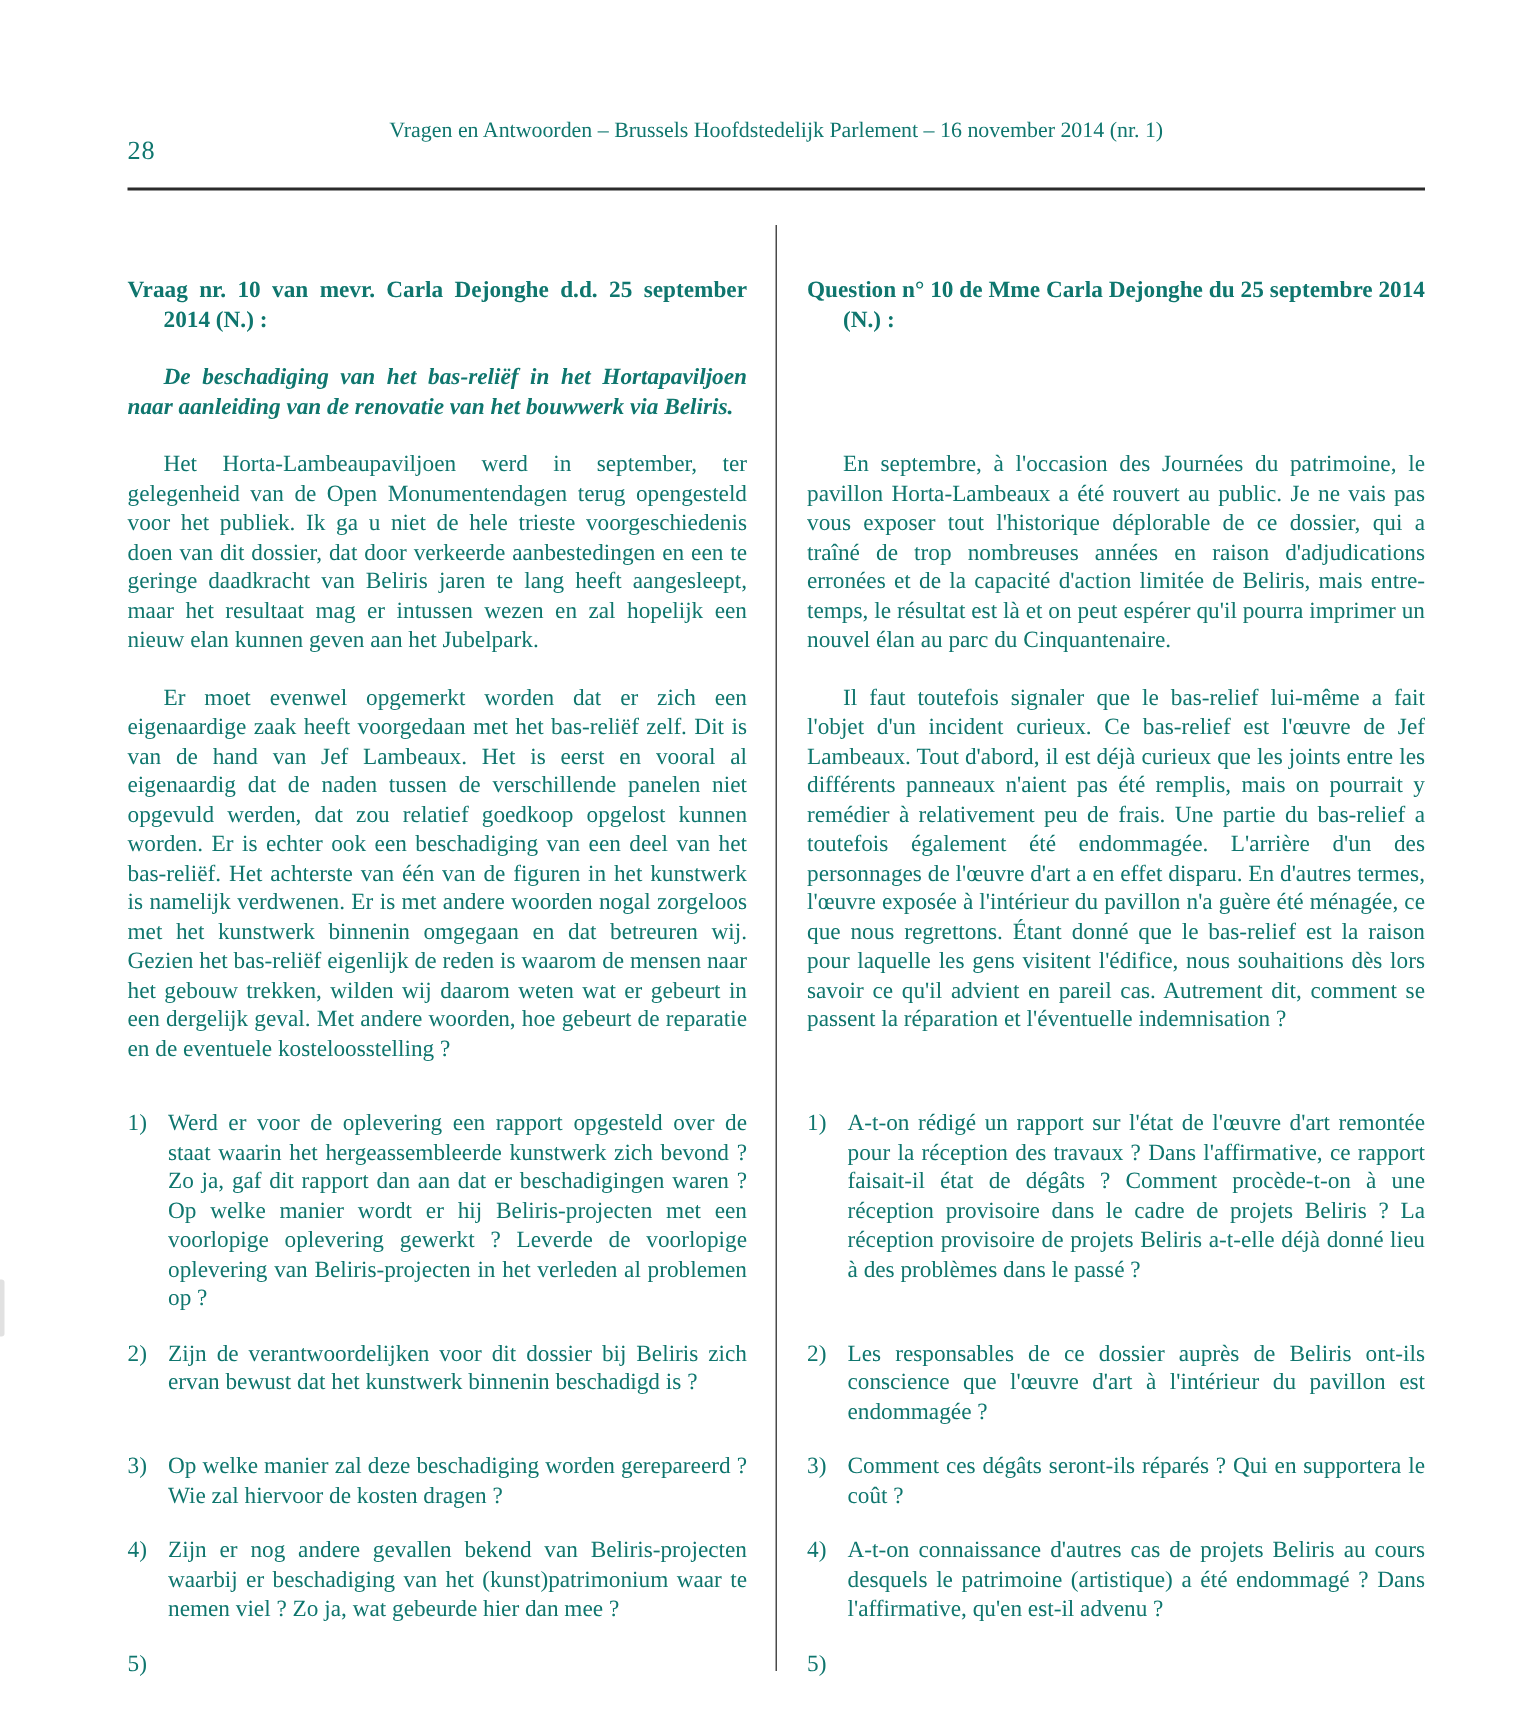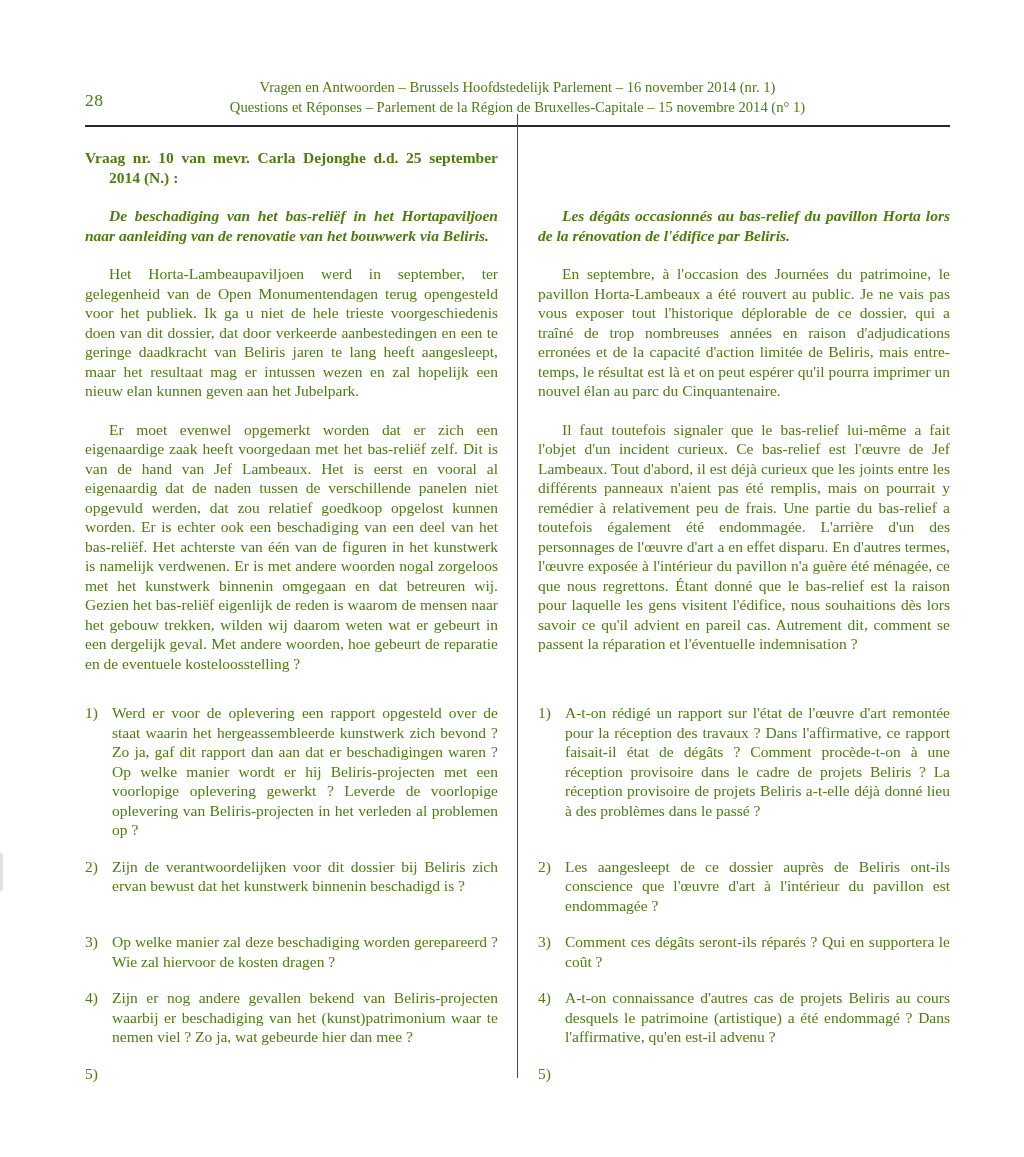--- a/index.html
+++ b/index.html
@@ -6,21 +6,21 @@
     margin: 0;
     padding: 0;
     background: #ffffff;
   }
   .page {
     position: relative;
     width: 1024px;
     height: 1157px;
     background: #ffffff;
     font-family: "Liberation Serif", "DejaVu Serif", serif;
-    color: #4d7c0f;
+    color: #0f766e;
     overflow: hidden;
   }
   
   .header {
     position: relative;
     margin: 78px 74px 0 85px;
     height: 44px;
   }
   .page-number {
     position: absolute;
@@ -37,21 +37,21 @@
   }
   .header-rule {
     margin: 3px 74px 0 85px;
     border: none;
     border-top: 2px solid #2b2b2b;
     height: 0;
   }
   
   .content {
     position: relative;
-    margin: 21px 74px 0 85px;
+    margin: 57px 74px 0 85px;
   }
   .col-divider {
     position: absolute;
     left: 432px;
     top: -34px;
     width: 1px;
     height: calc(100% + 48px);
     background: #4a4a4a;
   }
   .row {
@@ -111,43 +111,42 @@
 </style>
 </head>
 <body>
 
 <div class="page">
 
   <div class="header">
     <div class="page-number">28</div>
     <div class="header-center">
       <div>Vragen en Antwoorden – Brussels Hoofdstedelijk Parlement – 16 november 2014 (nr. 1)</div>
-      <div>Questions et Réponses – Parlement de la Région de Bruxelles-Capitale – 15 novembre 2014 (n° 1)</div>
     </div>
   </div>
   <div class="header-rule"></div>
 
   <div class="content">
     <div class="col-divider"></div>
 
     <div class="row">
       <div class="cell">
         <h2 class="q-heading">Vraag nr. 10 van mevr. Carla Dejonghe d.d. 25 september 2014 (N.) :</h2>
       </div>
       <div></div>
+      <div class="cell">
+        <h2 class="q-heading">Question n° 10 de Mme Carla Dejonghe du 25 septembre 2014 (N.) :</h2>
+      </div>
     </div>
 
     <div class="row">
       <div class="cell">
         <p class="q-subject">De beschadiging van het bas-reliëf in het Hortapaviljoen naar aanleiding van de renovatie van het bouwwerk via Beliris.</p>
       </div>
       <div></div>
-      <div class="cell">
-        <p class="q-subject">Les dégâts occasionnés au bas-relief du pavillon Horta lors de la rénovation de l'édifice par Beliris.</p>
-      </div>
     </div>
 
     <div class="row">
       <div class="cell">
         <p class="body-para">Het Horta-Lambeaupaviljoen werd in september, ter gelegenheid van de Open Monumentendagen terug opengesteld voor het publiek. Ik ga u niet de hele trieste voorgeschiedenis doen van dit dossier, dat door verkeerde aanbestedingen en een te geringe daadkracht van Beliris jaren te lang heeft aangesleept, maar het resultaat mag er intussen wezen en zal hopelijk een nieuw elan kunnen geven aan het Jubelpark.</p>
       </div>
       <div></div>
       <div class="cell">
         <p class="body-para">En septembre, à l'occasion des Journées du patrimoine, le pavillon Horta-Lambeaux a été rouvert au public. Je ne vais pas vous exposer tout l'historique déplorable de ce dossier, qui a traîné de trop nombreuses années en raison d'adjudications erronées et de la capacité d'action limitée de Beliris, mais entre-temps, le résultat est là et on peut espérer qu'il pourra imprimer un nouvel élan au parc du Cinquantenaire.</p>
       </div>
@@ -176,21 +175,21 @@
     </div>
 
     <div class="row q">
       <div class="cell q-item">
         <span class="q-num">2)</span>
         <span>Zijn de verantwoordelijken voor dit dossier bij Beliris zich ervan bewust dat het kunstwerk binnenin beschadigd is ?</span>
       </div>
       <div></div>
       <div class="cell q-item">
         <span class="q-num">2)</span>
-        <span>Les aangesleept de ce dossier auprès de Beliris ont-ils conscience que l'œuvre d'art à l'intérieur du pavillon est endommagée ?</span>
+        <span>Les responsables de ce dossier auprès de Beliris ont-ils conscience que l'œuvre d'art à l'intérieur du pavillon est endommagée ?</span>
       </div>
     </div>
 
     <div class="row q">
       <div class="cell q-item">
         <span class="q-num">3)</span>
         <span>Op welke manier zal deze beschadiging worden gerepareerd ? Wie zal hiervoor de kosten dragen ?</span>
       </div>
       <div></div>
       <div class="cell q-item">

